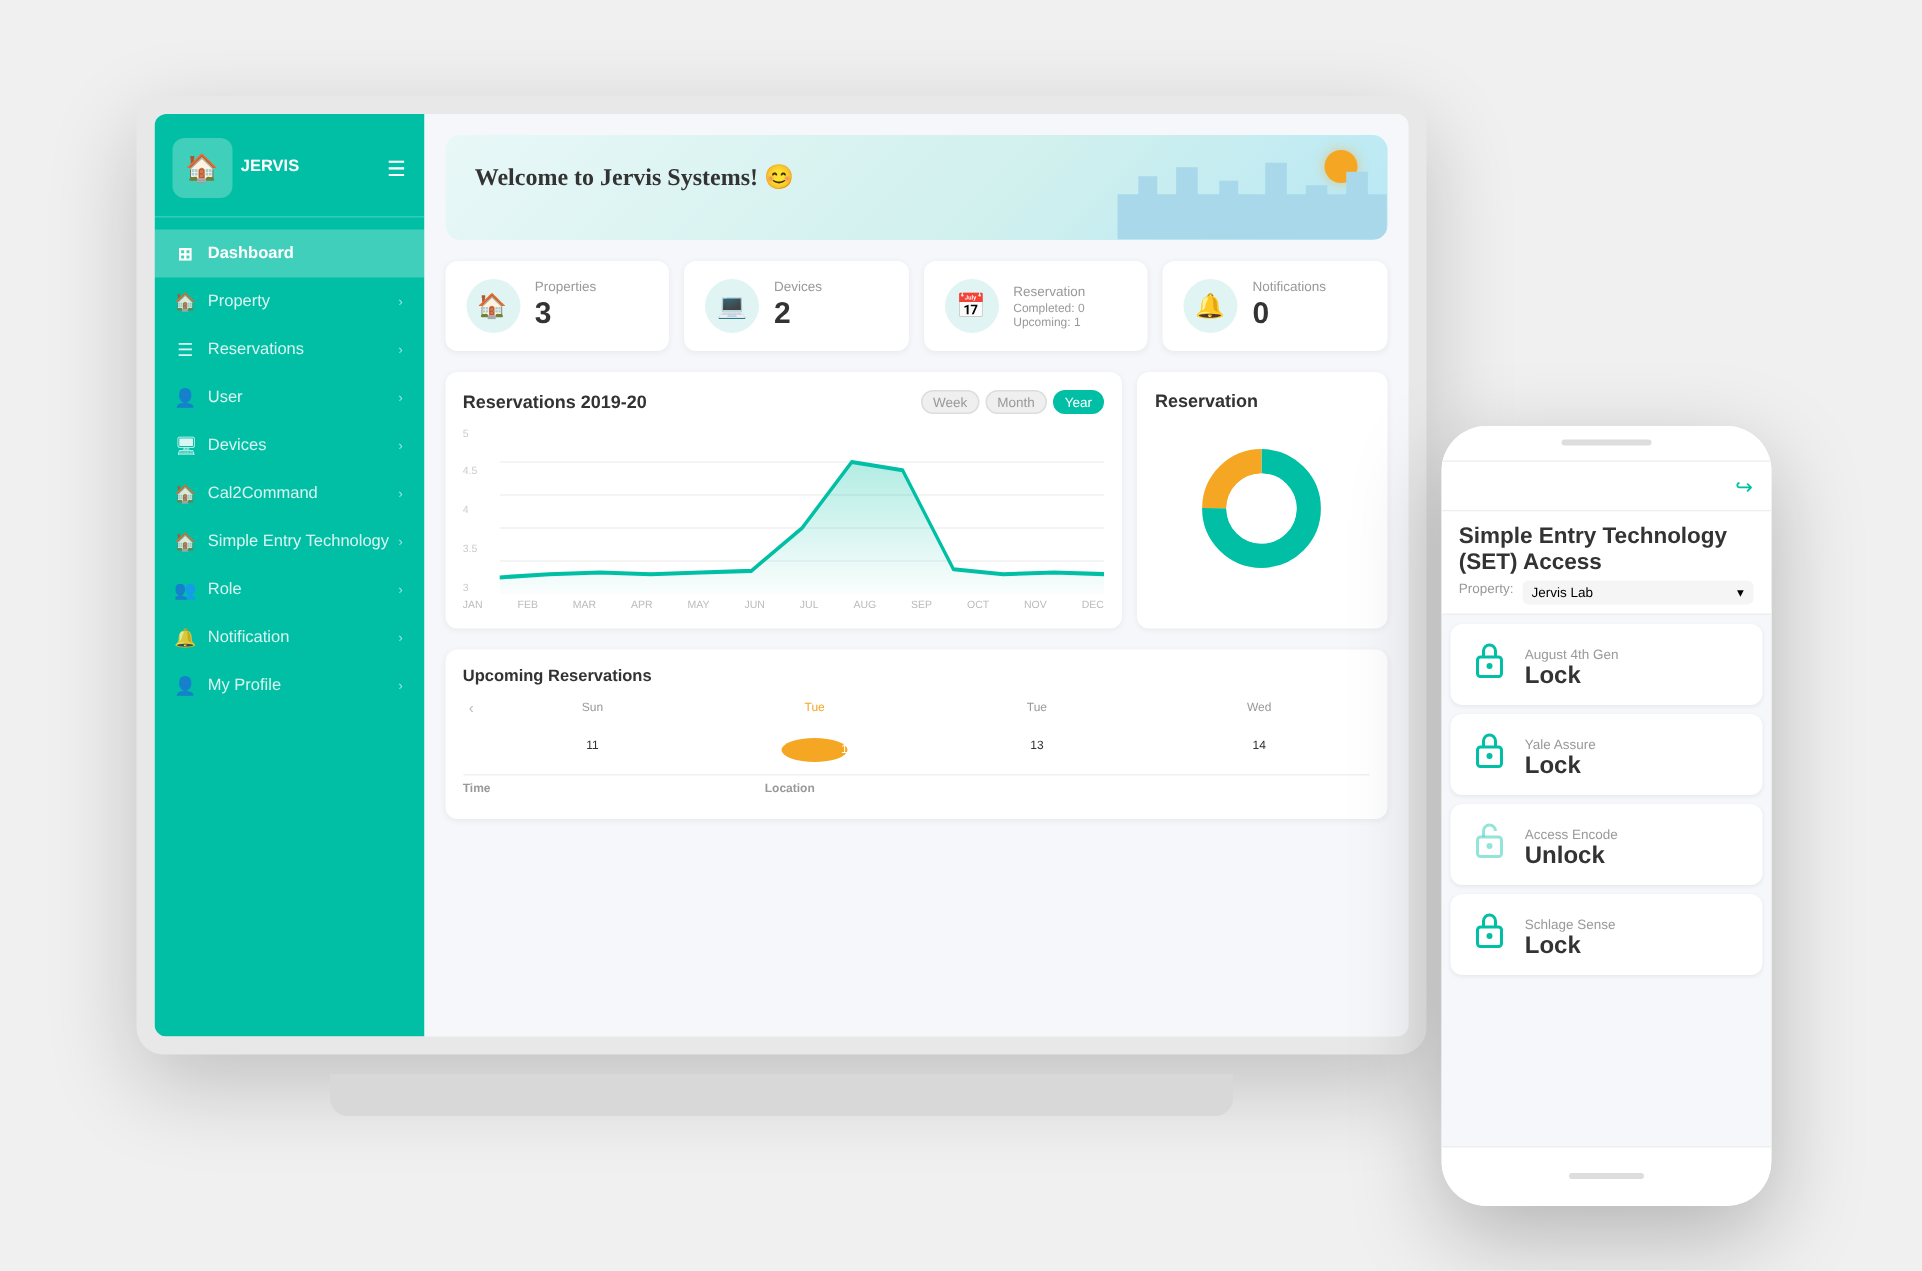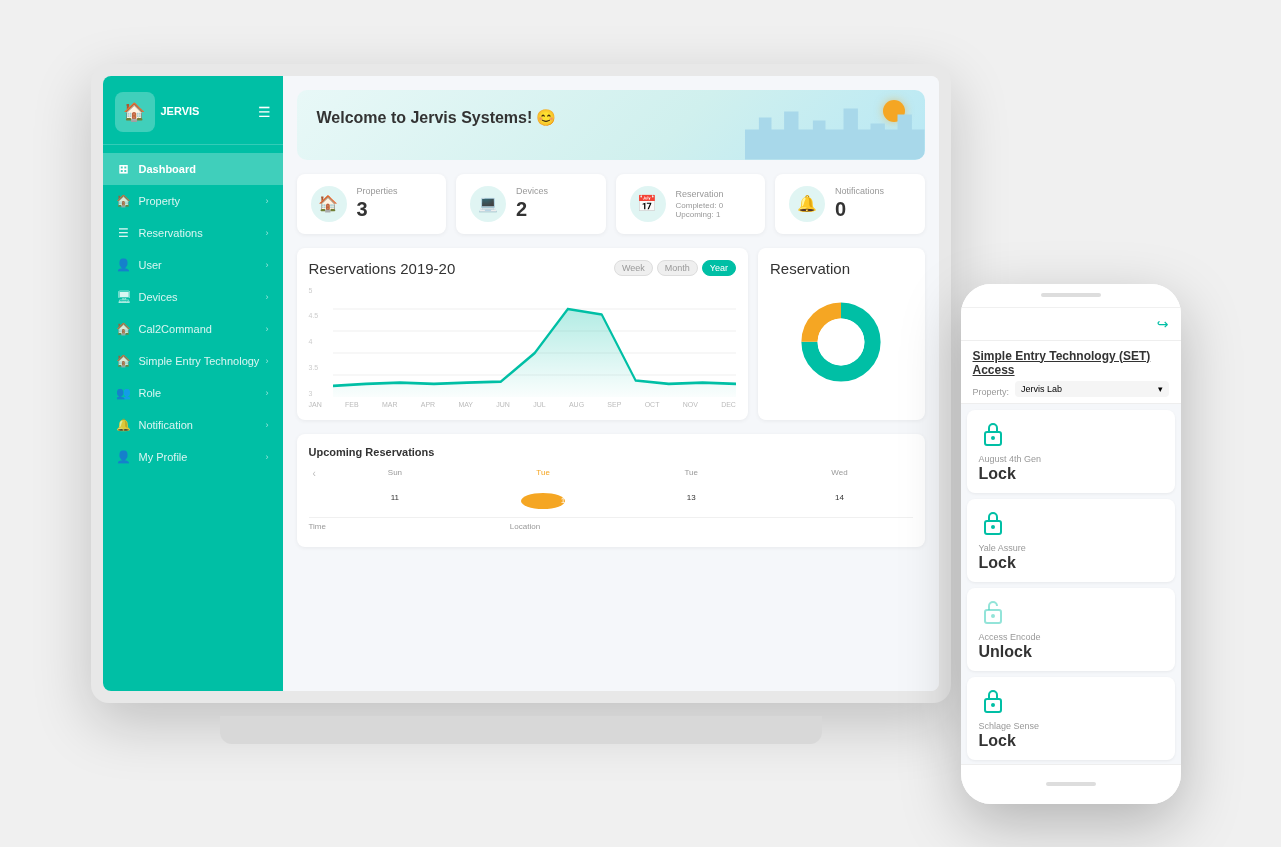--- a/index.html
+++ b/index.html
@@ -144,20 +144,21 @@
 
     
     .welcome-banner {
       background: linear-gradient(135deg, #e8f8f7 0%, #d0f0ee 60%, #b8e8f5 100%);
       border-radius: 10px;
       padding: 18px 20px;
       margin-bottom: 14px;
       position: relative;
       overflow: hidden;
       min-height: 70px;
+      font-family: Liberation Serif, serif;
     }
     .welcome-text {
       font-size: 16px;
       font-weight: 600;
       color: #333;
     }
     .welcome-scene {
       position: absolute;
       right: 0; top: 0; bottom: 0;
       width: 180px;
@@ -221,21 +222,21 @@
     }
     .chart-main { flex: 3; }
     .chart-donut { flex: 1; }
 
     .chart-header {
       display: flex;
       justify-content: space-between;
       align-items: center;
       margin-bottom: 10px;
     }
-    .chart-title { font-size: 15px; font-weight: 400; color: #333; }
+    .chart-title { font-size: 12px; font-weight: 700; color: #333; }
     .chart-tabs { display: flex; gap: 4px; }
     .chart-tab {
       padding: 2px 7px;
       border-radius: 12px;
       font-size: 9px;
       cursor: pointer;
       border: 1px solid #ddd;
       color: #999;
     }
     .chart-tab.active { background: #00bfa5; color: white; border-color: #00bfa5; }
@@ -285,20 +286,21 @@
     .cal-day-name { color: #999; margin-bottom: 16px; }
     .cal-day-num { color: #333; font-weight: 500; }
     .cal-day.today .cal-day-name { color: #f5a623; }
     .cal-day.today .cal-day-num { background: #f5a623; color: white; border-radius: 50%; width: 16px; height: 16px; display: flex; align-items: center; justify-content: center; margin: 0 auto; }
     .table-header {
       display: flex;
       font-size: 8px;
       color: #999;
       padding: 4px 0;
       border-top: 1px solid #f0f0f0;
+      font-weight: bold;
     }
     .table-header span:first-child { flex: 1; }
     .table-header span:last-child { flex: 2; }
 
     
     .phone {
       position: absolute;
       right: 10px;
       bottom: 10px;
       width: 220px;
@@ -337,24 +339,24 @@
       align-items: center;
       justify-content: flex-end;
       border-bottom: 1px solid #eee;
     }
     .phone-exit-icon { color: #00bfa5; font-size: 14px; }
     .phone-title-section {
       background: white;
       padding: 8px 12px 6px;
       border-bottom: 1px solid #eee;
     }
-    .phone-main-title { font-size: 12px; font-weight: 700; color: #333; text-decoration: underline; }
+    .phone-main-title { font-size: 15px; font-weight: 700; color: #333; }
     .phone-property-row {
       display: flex;
-      align-items: flex-end;
+      align-items: flex-start;
       gap: 6px;
       margin-top: 4px;
     }
     .phone-property-label { font-size: 9px; color: #999; }
     .phone-property-select {
       flex: 1;
       background: #f5f5f5;
       border-radius: 4px;
       padding: 3px 6px;
       font-size: 9px;
@@ -362,24 +364,23 @@
       align-items: center;
       justify-content: space-between;
     }
 
     .lock-list { padding: 6px; display: flex; flex-direction: column; gap: 6px; }
     .lock-item {
       background: white;
       border-radius: 8px;
       padding: 10px 12px;
       display: flex;
-      align-items: flex-start;
-      gap: 0;
+      align-items: flex-end;
+      gap: 10px;
       box-shadow: 0 1px 3px rgba(0,0,0,0.06);
-      flex-direction: column;
     }
     .lock-icon {
       font-size: 22px;
       color: #00bfa5;
       width: 28px;
       text-align: center;
       flex-shrink: 0;
     }
     .lock-icon.unlocked { color: #00bfa5; opacity: 0.7; }
     .lock-info { flex: 1; }

